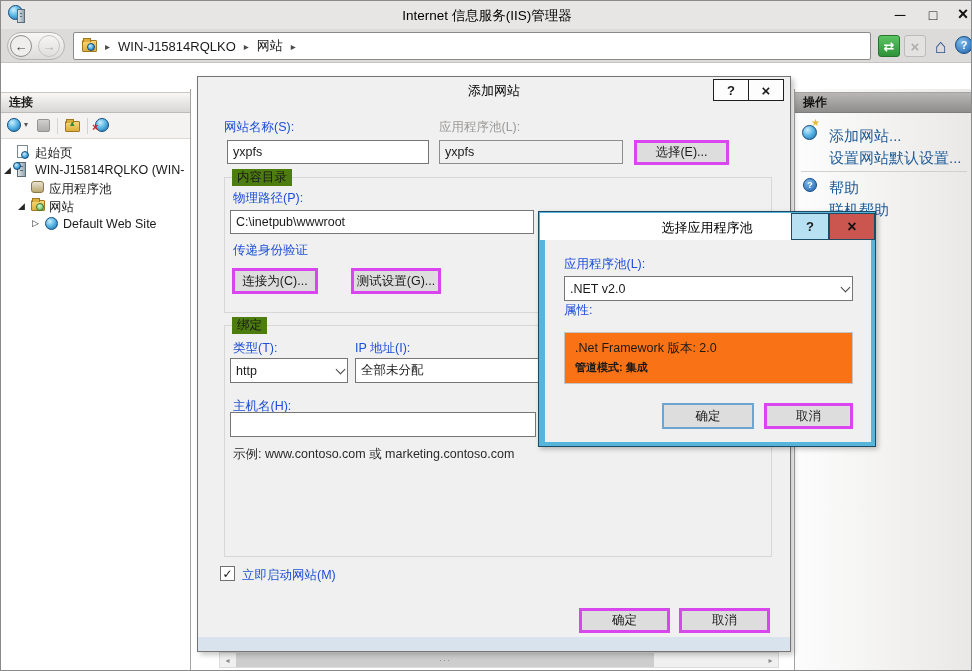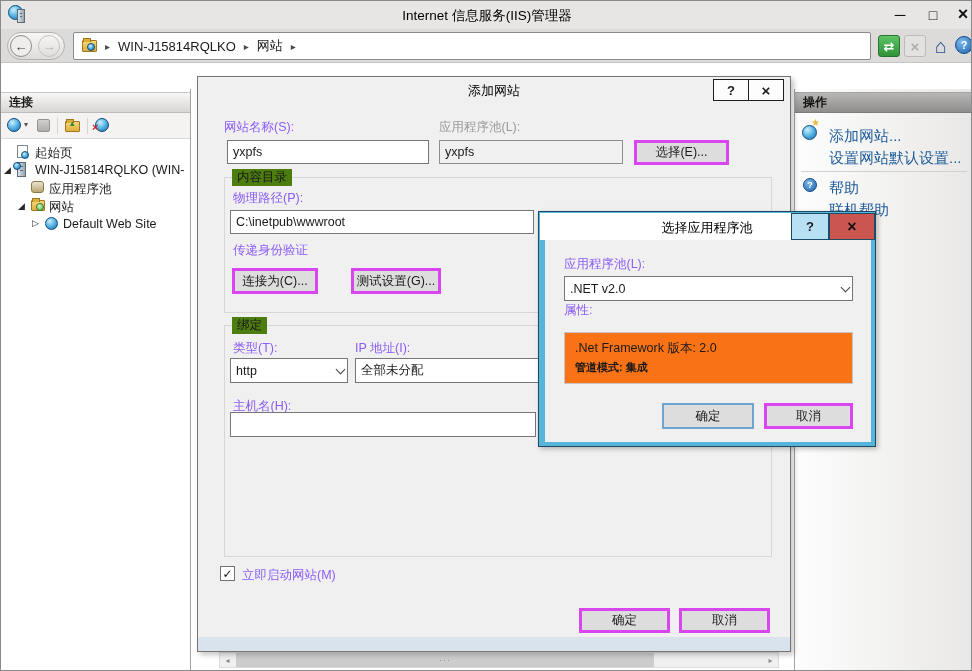--- a/index.html
+++ b/index.html
@@ -3,21 +3,21 @@
 <meta charset="utf-8">
 <style>
   * { margin:0; padding:0; box-sizing:border-box; }
   html,body { background:#555; }
   #screen {
     position:relative; width:972px; height:671px; overflow:hidden;
     background:#fff; font-family:"Liberation Sans","DejaVu Sans",sans-serif;
     color:#1a1a1a; border:1px solid #8a8a8a;
   }
   .abs { position:absolute; }
-  .lbl { position:absolute; font-size:12.5px; white-space:nowrap; color:#8b5cf6; }
+  .lbl { position:absolute; font-size:12.5px; white-space:nowrap; color:#1d4ed8; }
   .btn {
     position:absolute; background:#dddddd; border:3px solid #d946ef;
     font-size:12.5px; display:flex; align-items:center; justify-content:center;
     white-space:nowrap; cursor:default;
   }
   .input {
     position:absolute; background:#fff; border:1px solid #767676;
     font-size:12.5px; padding:0 5px; font-family:inherit; color:#1a1a1a;
   }
   .select {
@@ -227,20 +227,21 @@
         <span>http</span>
         <span class="chev-box">
             <i class="chev"></i>
           </span>
       </div>
       <div class="select" style="left:130px;top:32px;width:240px;height:25px;">
         <span>全部未分配</span>
       </div>
       <span class="lbl" style="left:8px;top:72px;">主机名(H):</span>
       <input class="input" style="left: 5px; top: 86px; width: 306px; height: 25px;" value="">
+      <span class="lbl" style="left:8px;top:120px;color:#2a2a2a;">示例: www.contoso.com 或 marketing.contoso.com</span>
     </div>
 
     <div class="abs" style="left:22px;top:489px;width:15px;height:15px;background:#fff;border:1px solid #707070;display:flex;align-items:center;justify-content:center;">
       <span style="font-size:12px;font-weight:bold;color:#111;line-height:1;">✓</span>
     </div>
     <span class="lbl" style="left:44px;top:490px;">立即启动网站(M)</span>
 
     <div class="btn" style="left:381px;top:531px;width:91px;height:25px;">
       <span>确定</span>
     </div>

